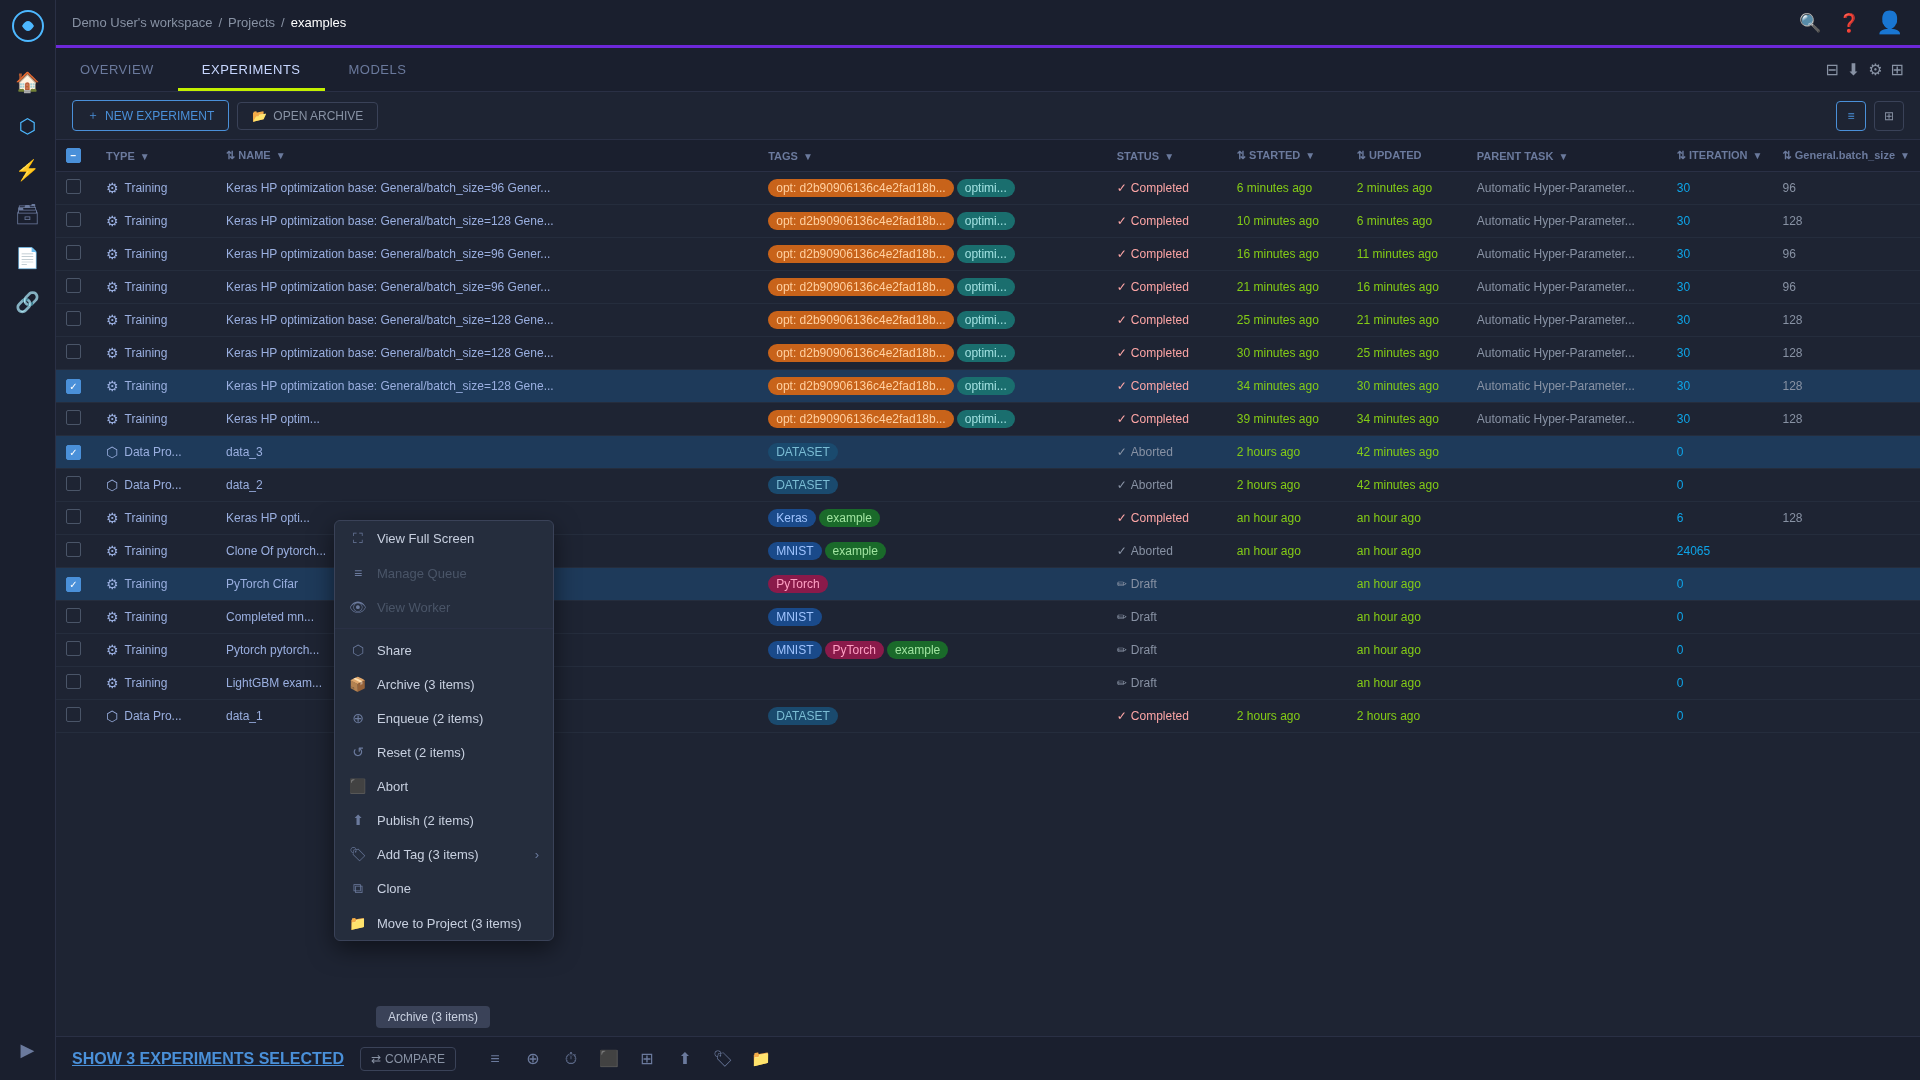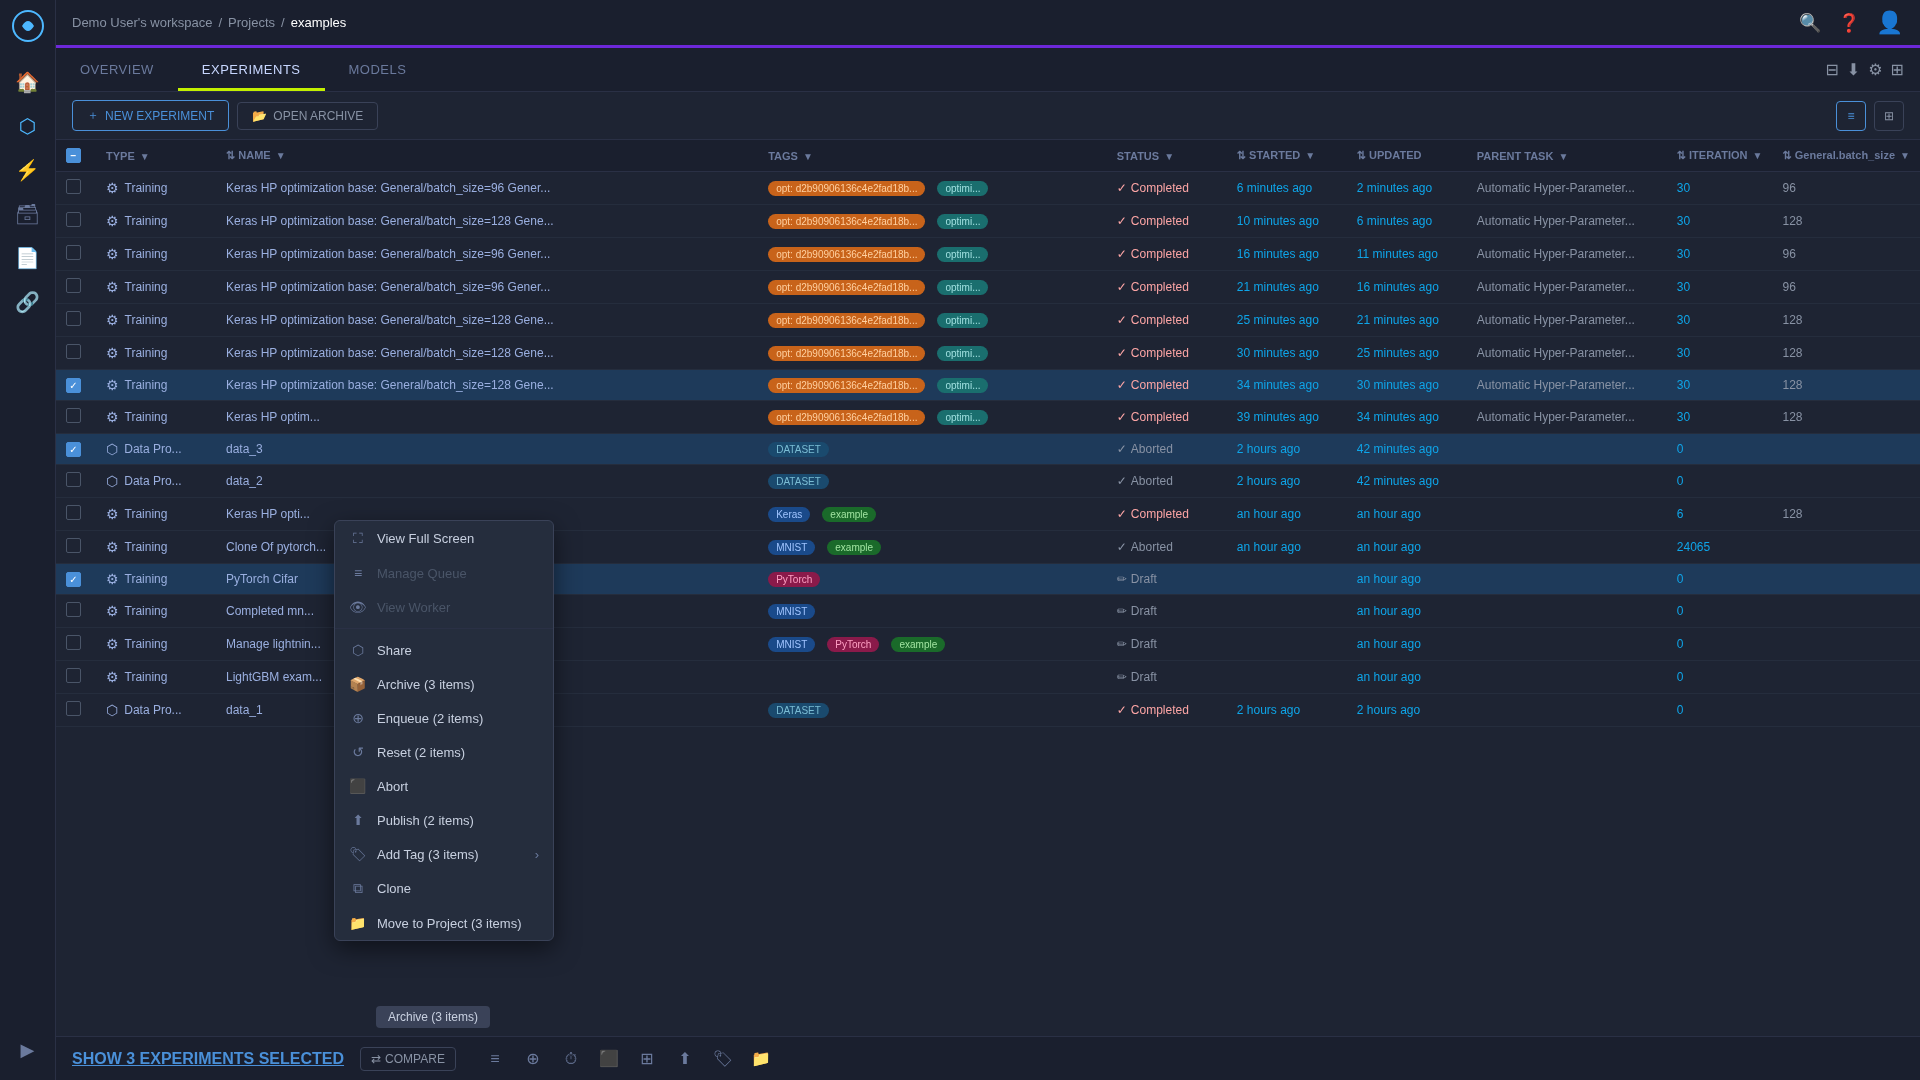--- a/index.html
+++ b/index.html
@@ -41,42 +41,42 @@
     thead tr { background: #1a1f2e; position: sticky; top: 0; z-index: 5; }
     th { padding: 8px 10px; font-size: 11px; font-weight: 600; color: #6b7a9d; text-align: left; border-bottom: 1px solid #2a3045; white-space: nowrap; cursor: pointer; user-select: none; }
     tbody tr { border-bottom: 1px solid #252d3d; }
     tbody tr.selected { background: #1e3a5a; }
     td { padding: 7px 10px; font-size: 12px; color: #c8d0e0; white-space: nowrap; overflow: hidden; text-overflow: ellipsis; max-width: 200px; }
     td.checkbox-col { width: 40px; max-width: 40px; }
     td.type-col { width: 120px; max-width: 120px; }
     td.name-col { max-width: 280px; color: #9aafe0; }
     td.tags-col { max-width: 180px; }
     td.status-col { width: 120px; }
-    td.time-col { width: 120px; color: #0ea5e9; }
+    td.time-col { width: 120px; color: #84cc16; }
     td.parent-col { width: 200px; color: #8892a4; max-width: 200px; }
     td.iter-col { width: 70px; color: #0ea5e9; }
     td.batch-col { width: 100px; color: #8892a4; }
 
     
     .checkbox { width: 15px; height: 15px; border: 1px solid #4a5568; border-radius: 2px; cursor: pointer; display: inline-flex; align-items: center; justify-content: center; background: transparent; }
     .checkbox.checked { background: #4a90d9; border-color: #4a90d9; color: white; font-size: 10px; }
     .th-checkbox { width: 15px; height: 15px; border: 1px solid #4a5568; border-radius: 2px; cursor: pointer; display: inline-flex; align-items: center; justify-content: center; background: #4a90d9; border-color: #4a90d9; color: white; font-size: 10px; }
 
     
     .type-badge { display: flex; align-items: center; gap: 6px; font-size: 12px; color: #9aafe0; }
     .type-icon { font-size: 14px; }
 
     
     .status-completed { color: #fca5a5; }
     .status-aborted { color: #8892a4; }
     .status-draft { color: #8892a4; }
     .status-icon { margin-right: 4px; }
 
     
-    .tag { display: inline-block; padding: 2px 8px; border-radius: 10px; font-size: 10px; margin-right: 12px; }
+    .tag { display: inline-block; padding: 2px 8px; border-radius: 10px; font-size: 12px; margin-right: 3px; }
     .tag-orange { background: #c8631a; color: #ffd0a0; }
     .tag-teal { background: #1a6e6e; color: #a0e0e0; }
     .tag-blue { background: #1a4a8a; color: #a0c4ff; }
     .tag-pink { background: #8a1a4a; color: #ffa0c4; }
     .tag-green { background: #1a6a2a; color: #a0e4a0; }
     .tag-dataset { background: #1a4a6e; color: #7abcd4; }
 
     
     .context-menu { position: absolute; left: 278px; top: 380px; background: #252d3d; border: 1px solid #3a4258; border-radius: 6px; width: 220px; z-index: 100; box-shadow: 0 8px 24px rgba(0,0,0,0.5); }
     .ctx-item { display: flex; align-items: center; gap: 10px; padding: 9px 14px; cursor: pointer; font-size: 13px; color: #c8d0e0; }
@@ -514,21 +514,21 @@
             <tr>
     <td class="checkbox-col">
       <div class="checkbox "></div>
     </td>
     <td class="type-col">
       <div class="type-badge">
         <span class="type-icon">⚙</span>
         <span>Training</span>
       </div>
     </td>
-    <td class="name-col" title="Pytorch lightnin...">Manage lightnin...</td>
+    <td class="name-col" title="Pytorch lightnin...">Pytorch pytorch...</td>
     <td class="tags-col"><span class="tag tag-blue">MNIST</span><span class="tag tag-pink">PyTorch</span><span class="tag tag-green">example</span></td>
     <td class="status-col">
       <span class="status-draft">
         <span class="status-icon">✏</span>Draft
       </span>
     </td>
     <td class="time-col"></td>
     <td class="time-col">an hour ago</td>
     <td class="parent-col"></td>
     <td class="iter-col">0</td>

